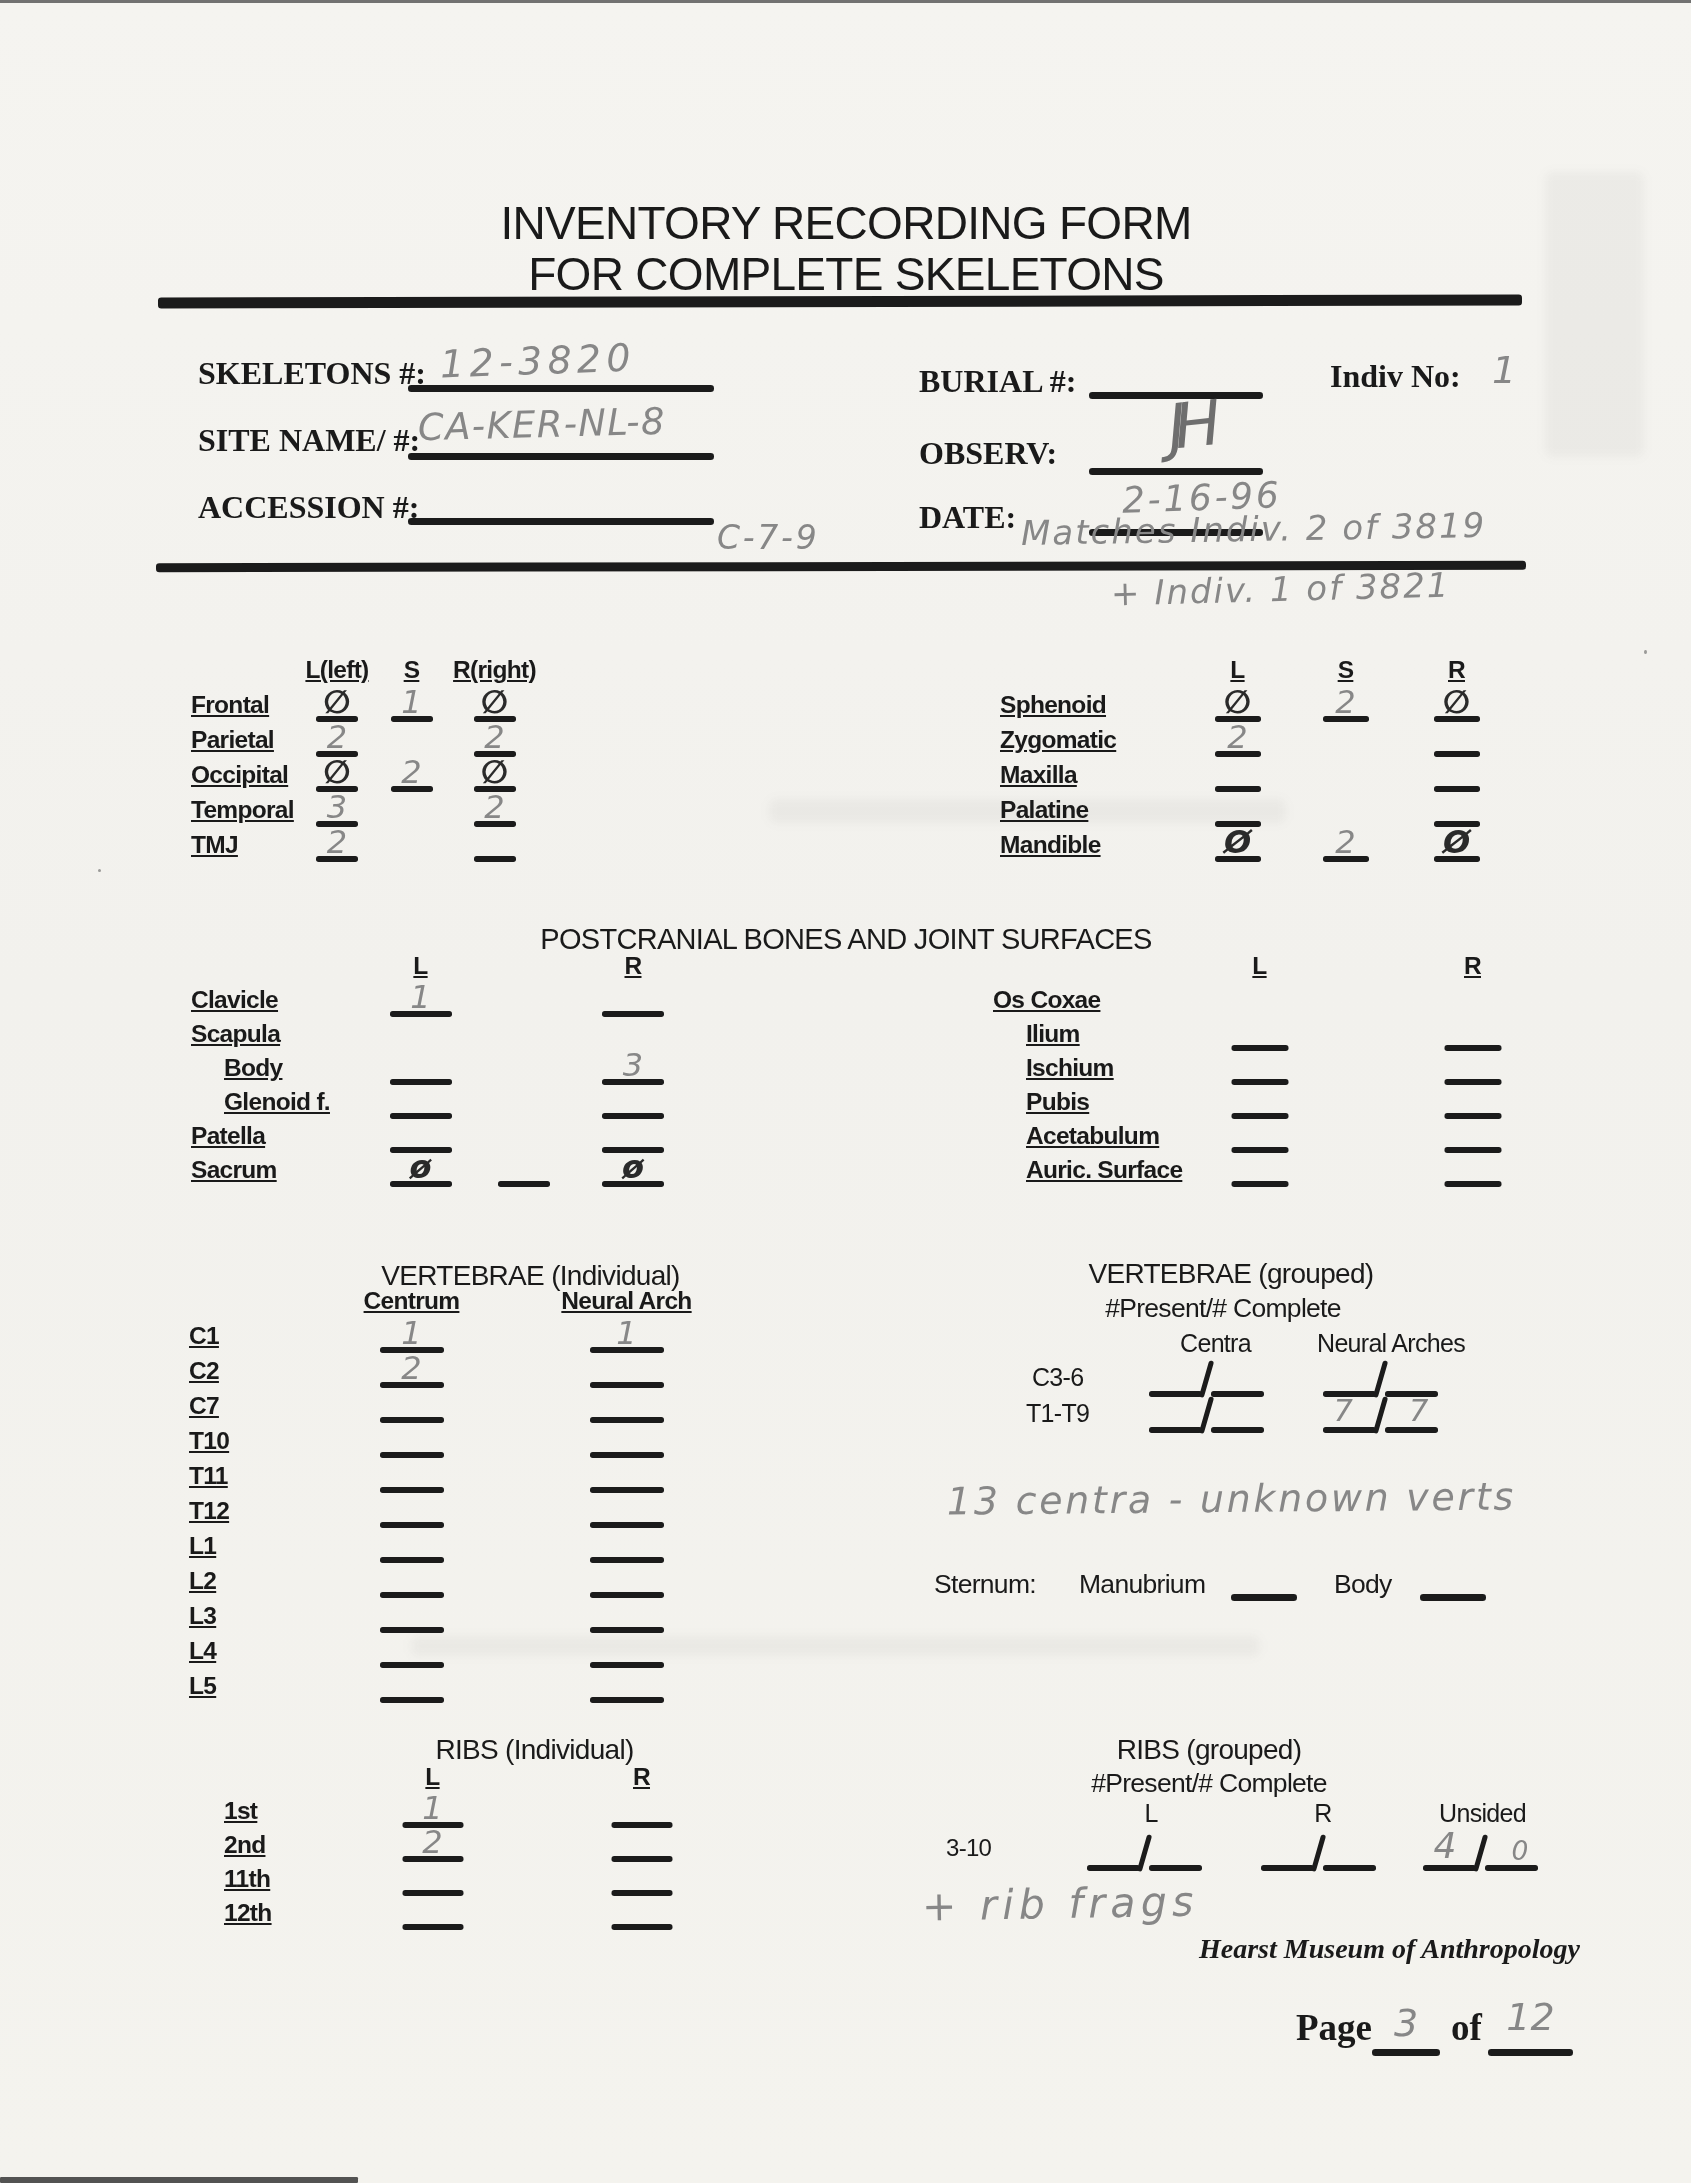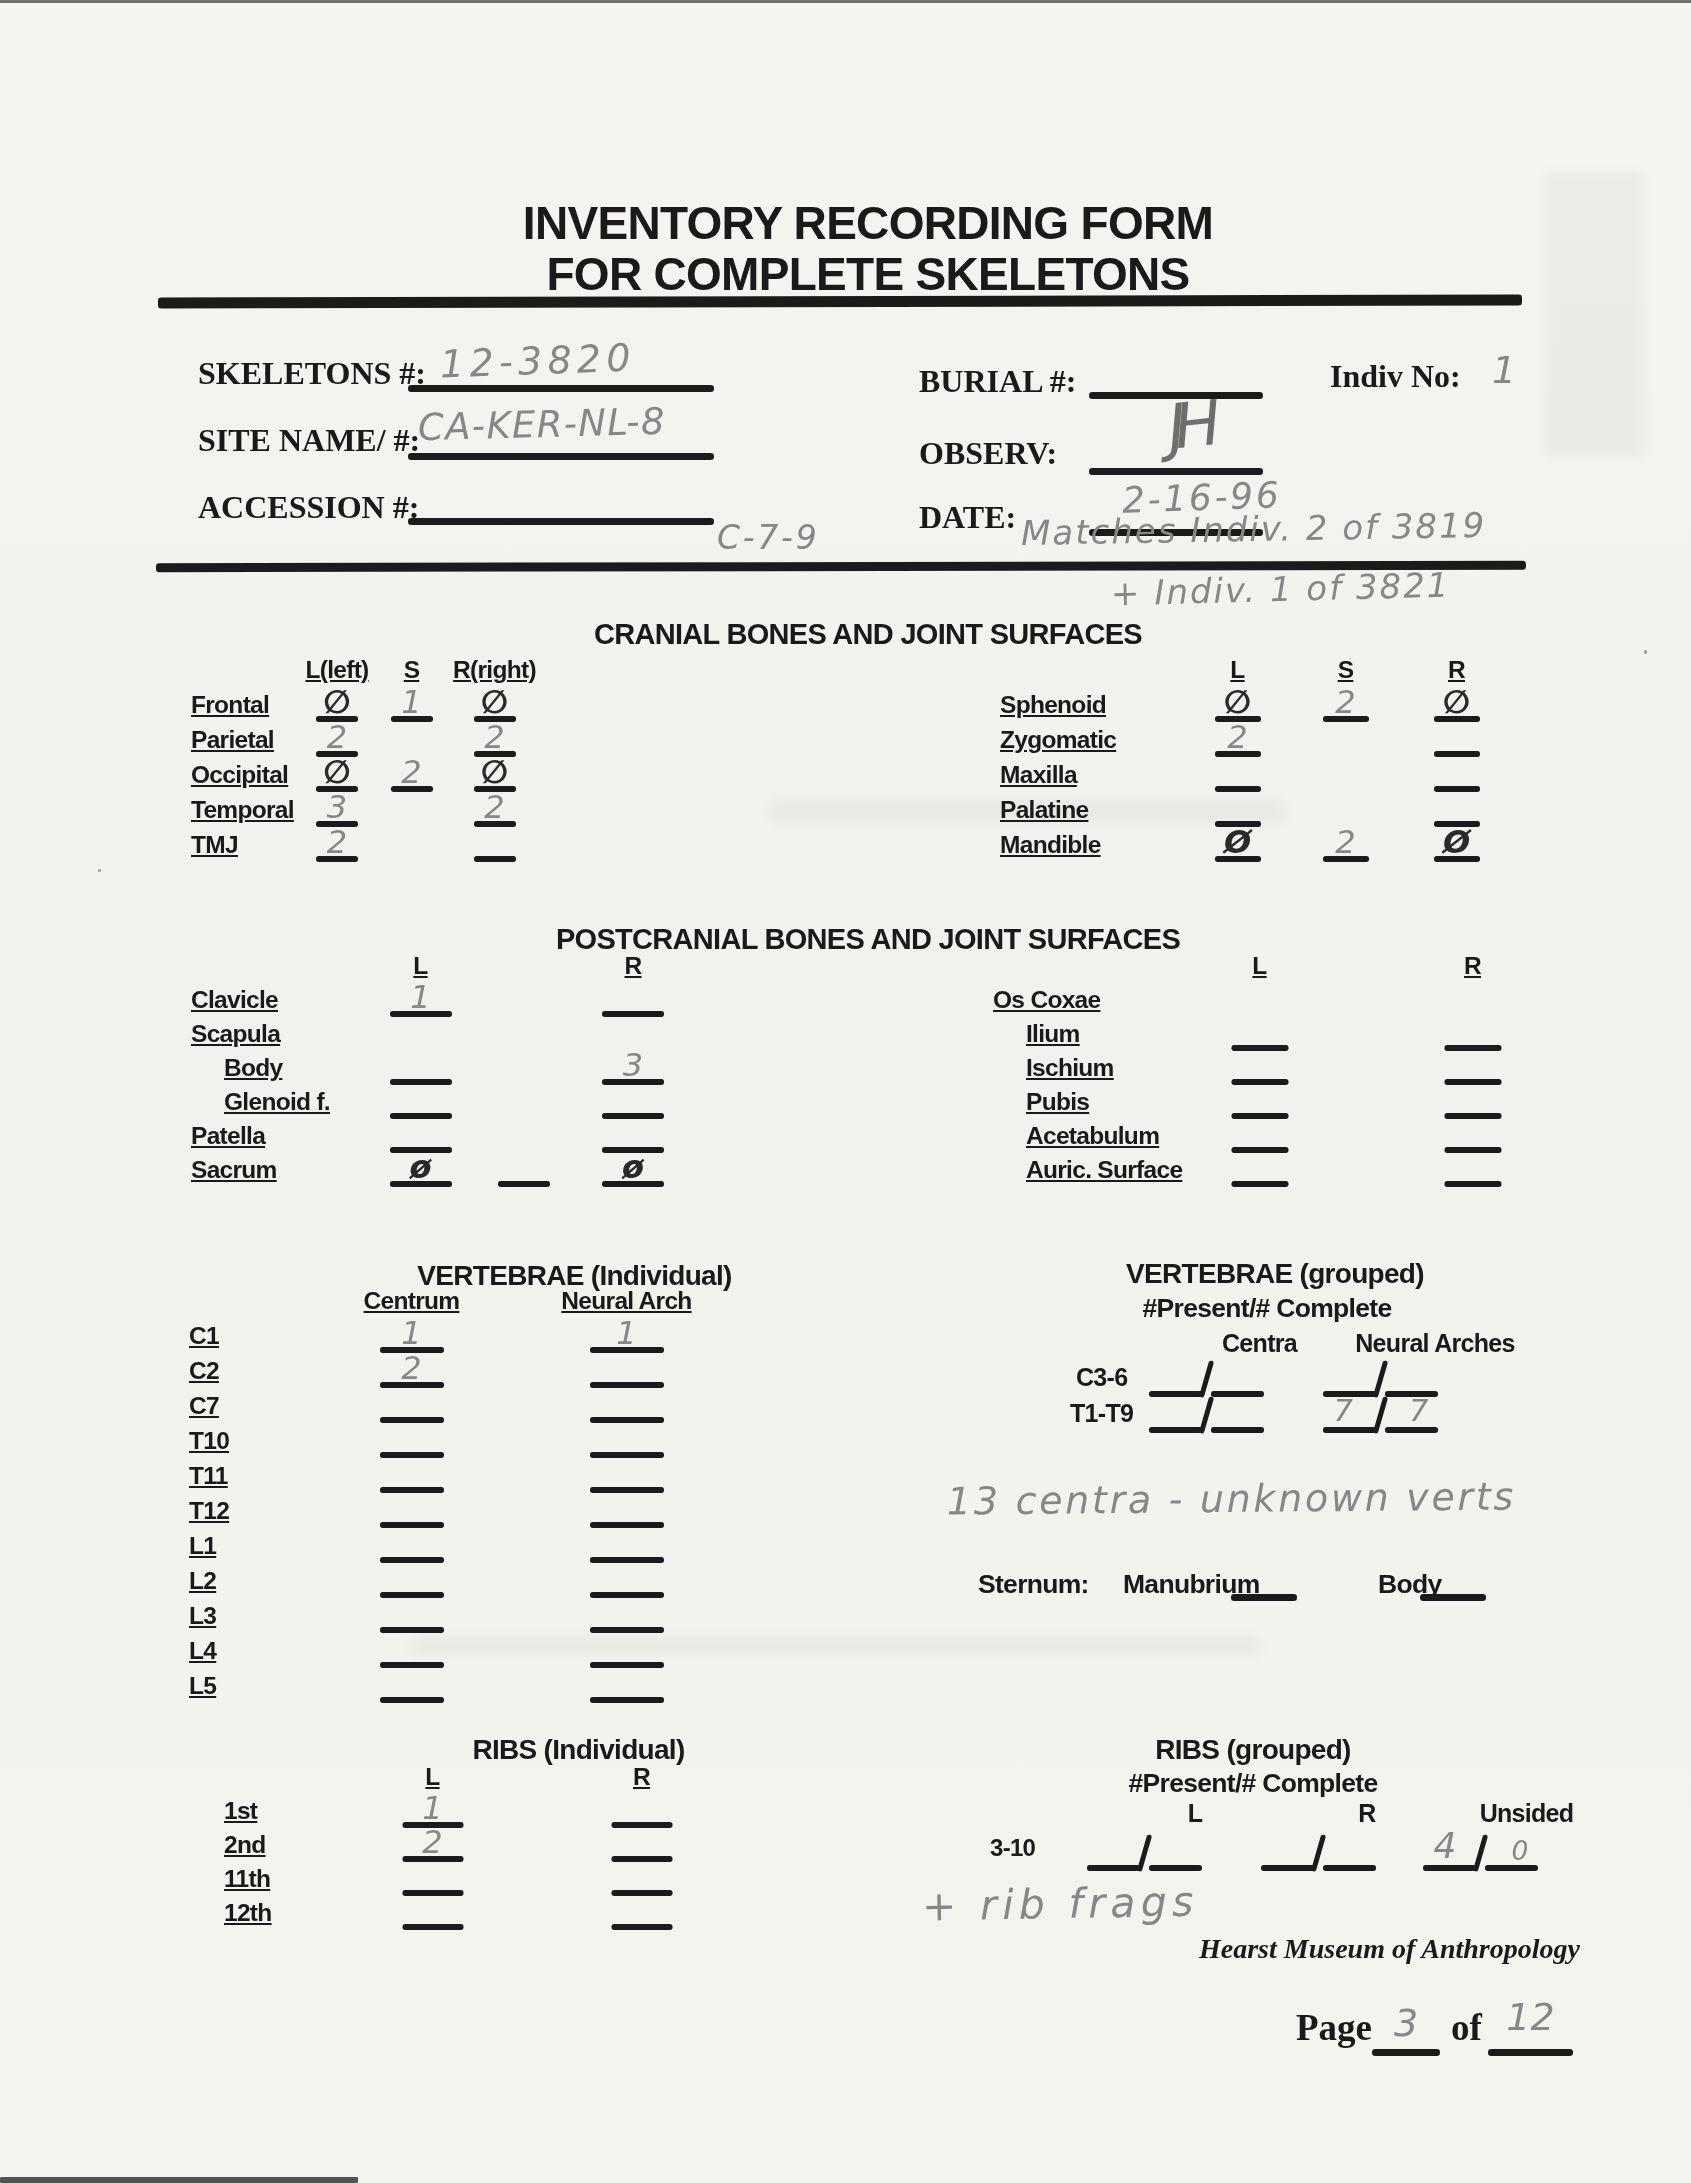--- a/index.html
+++ b/index.html
@@ -1,21 +1,21 @@
 <!DOCTYPE html>
 <html style="font-size:10.6px"><head>
 <meta charset="utf-8">
 <style>
   html,body{margin:0;padding:0;background:#cfcecb;}
   .page{position:relative;width:1692px;height:2183px;overflow:hidden;
         background:linear-gradient(180deg,#f5f4f0 0%,#f2f1ed 45%,#f4f3ee 100%);
         font-family:"Liberation Sans",sans-serif;color:#1a1a1a;}
   .abs{position:absolute;}
   .ctr{text-align:center;}
-  .hd{font-weight:bold;letter-spacing:-0.7px;white-space:nowrap;padding-left:44px;}
+  .hd{font-weight:normal;letter-spacing:-0.7px;white-space:nowrap;}
   .srf{font-family:"Liberation Serif",serif;font-weight:bold;white-space:nowrap;}
   .ital{font-style:italic;}
   .bar{position:absolute;background:#1b1b1b;border-radius:3.3px;}
   .hw{font-family:"DejaVu Sans",sans-serif;font-style:italic;color:#878787;white-space:nowrap;line-height:1;}
   .ink{color:#2a2a2a;font-weight:600;}
   .tbl{position:absolute;display:grid;text-decoration:underline;}
   .c1{grid-column:1}.c2{grid-column:2}.c3{grid-column:3}.c4{grid-column:4}
   .hcell{display:flex;align-items:flex-end;justify-content:center;padding-bottom:6.6px;
          font-weight:bold;font-size:24.5px;letter-spacing:-0.7px;}
   .lcell{display:flex;align-items:flex-end;padding-bottom:6.6px;font-weight:bold;
@@ -78,21 +78,20 @@
 
   <div class="abs srf" style="left:919px;top:499px;font-size:32px;">DATE:</div>
   <div class="bar" style="left:1089px;top:529px;width:174px;height:7.3px;"></div>
   <div class="abs hw" style="left:1122px;top:480px;font-size:36px;letter-spacing:2.7px;transform:rotate(-2deg);">2-16-96</div>
 
   <div class="abs hw" style="left:717px;top:521px;font-size:33px;letter-spacing:2.7px;">C-7-9</div>
   <div class="abs hw" style="left:1021px;top:512px;font-size:34px;letter-spacing:2px;transform:rotate(-1deg);">Matches Indiv. 2 of 3819</div>
   <div class="bar" style="left:156px;top:562px;width:1370px;height:9.3px;transform:rotate(-0.1deg);"></div>
   <div class="abs hw" style="left:1111px;top:572px;font-size:34px;letter-spacing:2px;transform:rotate(-1.5deg);">+ Indiv. 1 of 3821</div>
 
-  <div class="abs ctr hd" style="left:0;right:0;top:618px;font-size:29px;">CRANIAL BONES AND JOINT SURFACES</div>
 
   <div class="tbl" style="left:191px;top:658px;grid-template-columns:114px 64px 85px 81px;grid-template-rows:33px repeat(5,35px);--lw:42px;">
     <div class="hcell c2">L(left)</div>
     <div class="hcell c3">S</div>
     <div class="hcell c4">R(right)</div>
 
     <div class="lcell c1">Frontal</div>
     <div class="slot c2">
         <span class="line"></span>
         <span class="val hw ink">∅</span>

